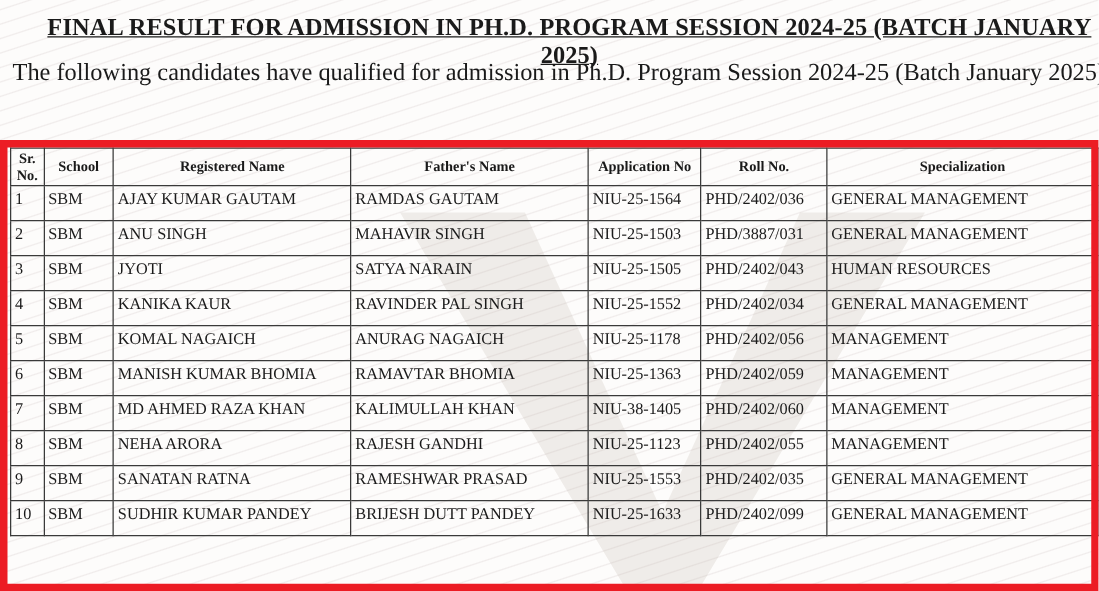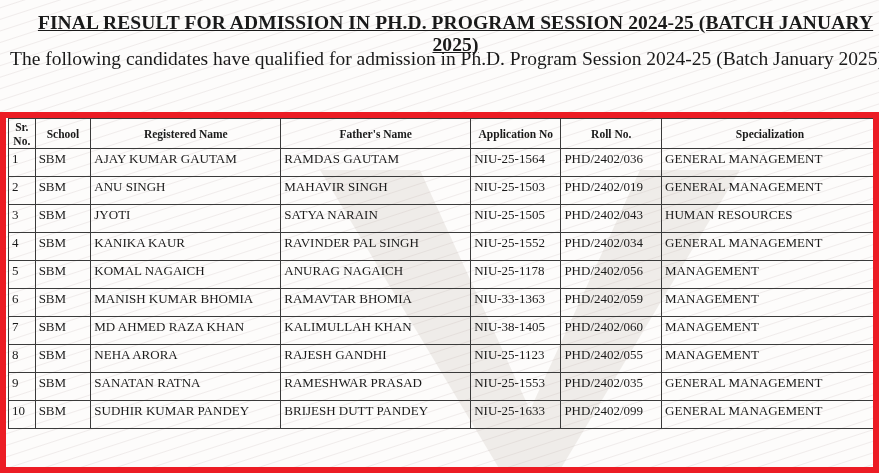--- a/index.html
+++ b/index.html
@@ -117,21 +117,21 @@
           <td>NIU-25-1564</td>
           <td>PHD/2402/036</td>
           <td>GENERAL MANAGEMENT</td>
         </tr>
         <tr>
           <td class="sr">2</td>
           <td>SBM</td>
           <td>ANU SINGH</td>
           <td>MAHAVIR SINGH</td>
           <td>NIU-25-1503</td>
-          <td>PHD/2402/019</td>
+          <td>PHD/3887/031</td>
           <td>GENERAL MANAGEMENT</td>
         </tr>
         <tr>
           <td class="sr">3</td>
           <td>SBM</td>
           <td>JYOTI</td>
           <td>SATYA NARAIN</td>
           <td>NIU-25-1505</td>
           <td>PHD/2402/043</td>
           <td>HUMAN RESOURCES</td>
@@ -152,21 +152,21 @@
           <td>ANURAG NAGAICH</td>
           <td>NIU-25-1178</td>
           <td>PHD/2402/056</td>
           <td>MANAGEMENT</td>
         </tr>
         <tr>
           <td class="sr">6</td>
           <td>SBM</td>
           <td>MANISH KUMAR BHOMIA</td>
           <td>RAMAVTAR BHOMIA</td>
-          <td>NIU-33-1363</td>
+          <td>NIU-25-1363</td>
           <td>PHD/2402/059</td>
           <td>MANAGEMENT</td>
         </tr>
         <tr>
           <td class="sr">7</td>
           <td>SBM</td>
           <td>MD AHMED RAZA KHAN</td>
           <td>KALIMULLAH KHAN</td>
           <td>NIU-38-1405</td>
           <td>PHD/2402/060</td>

